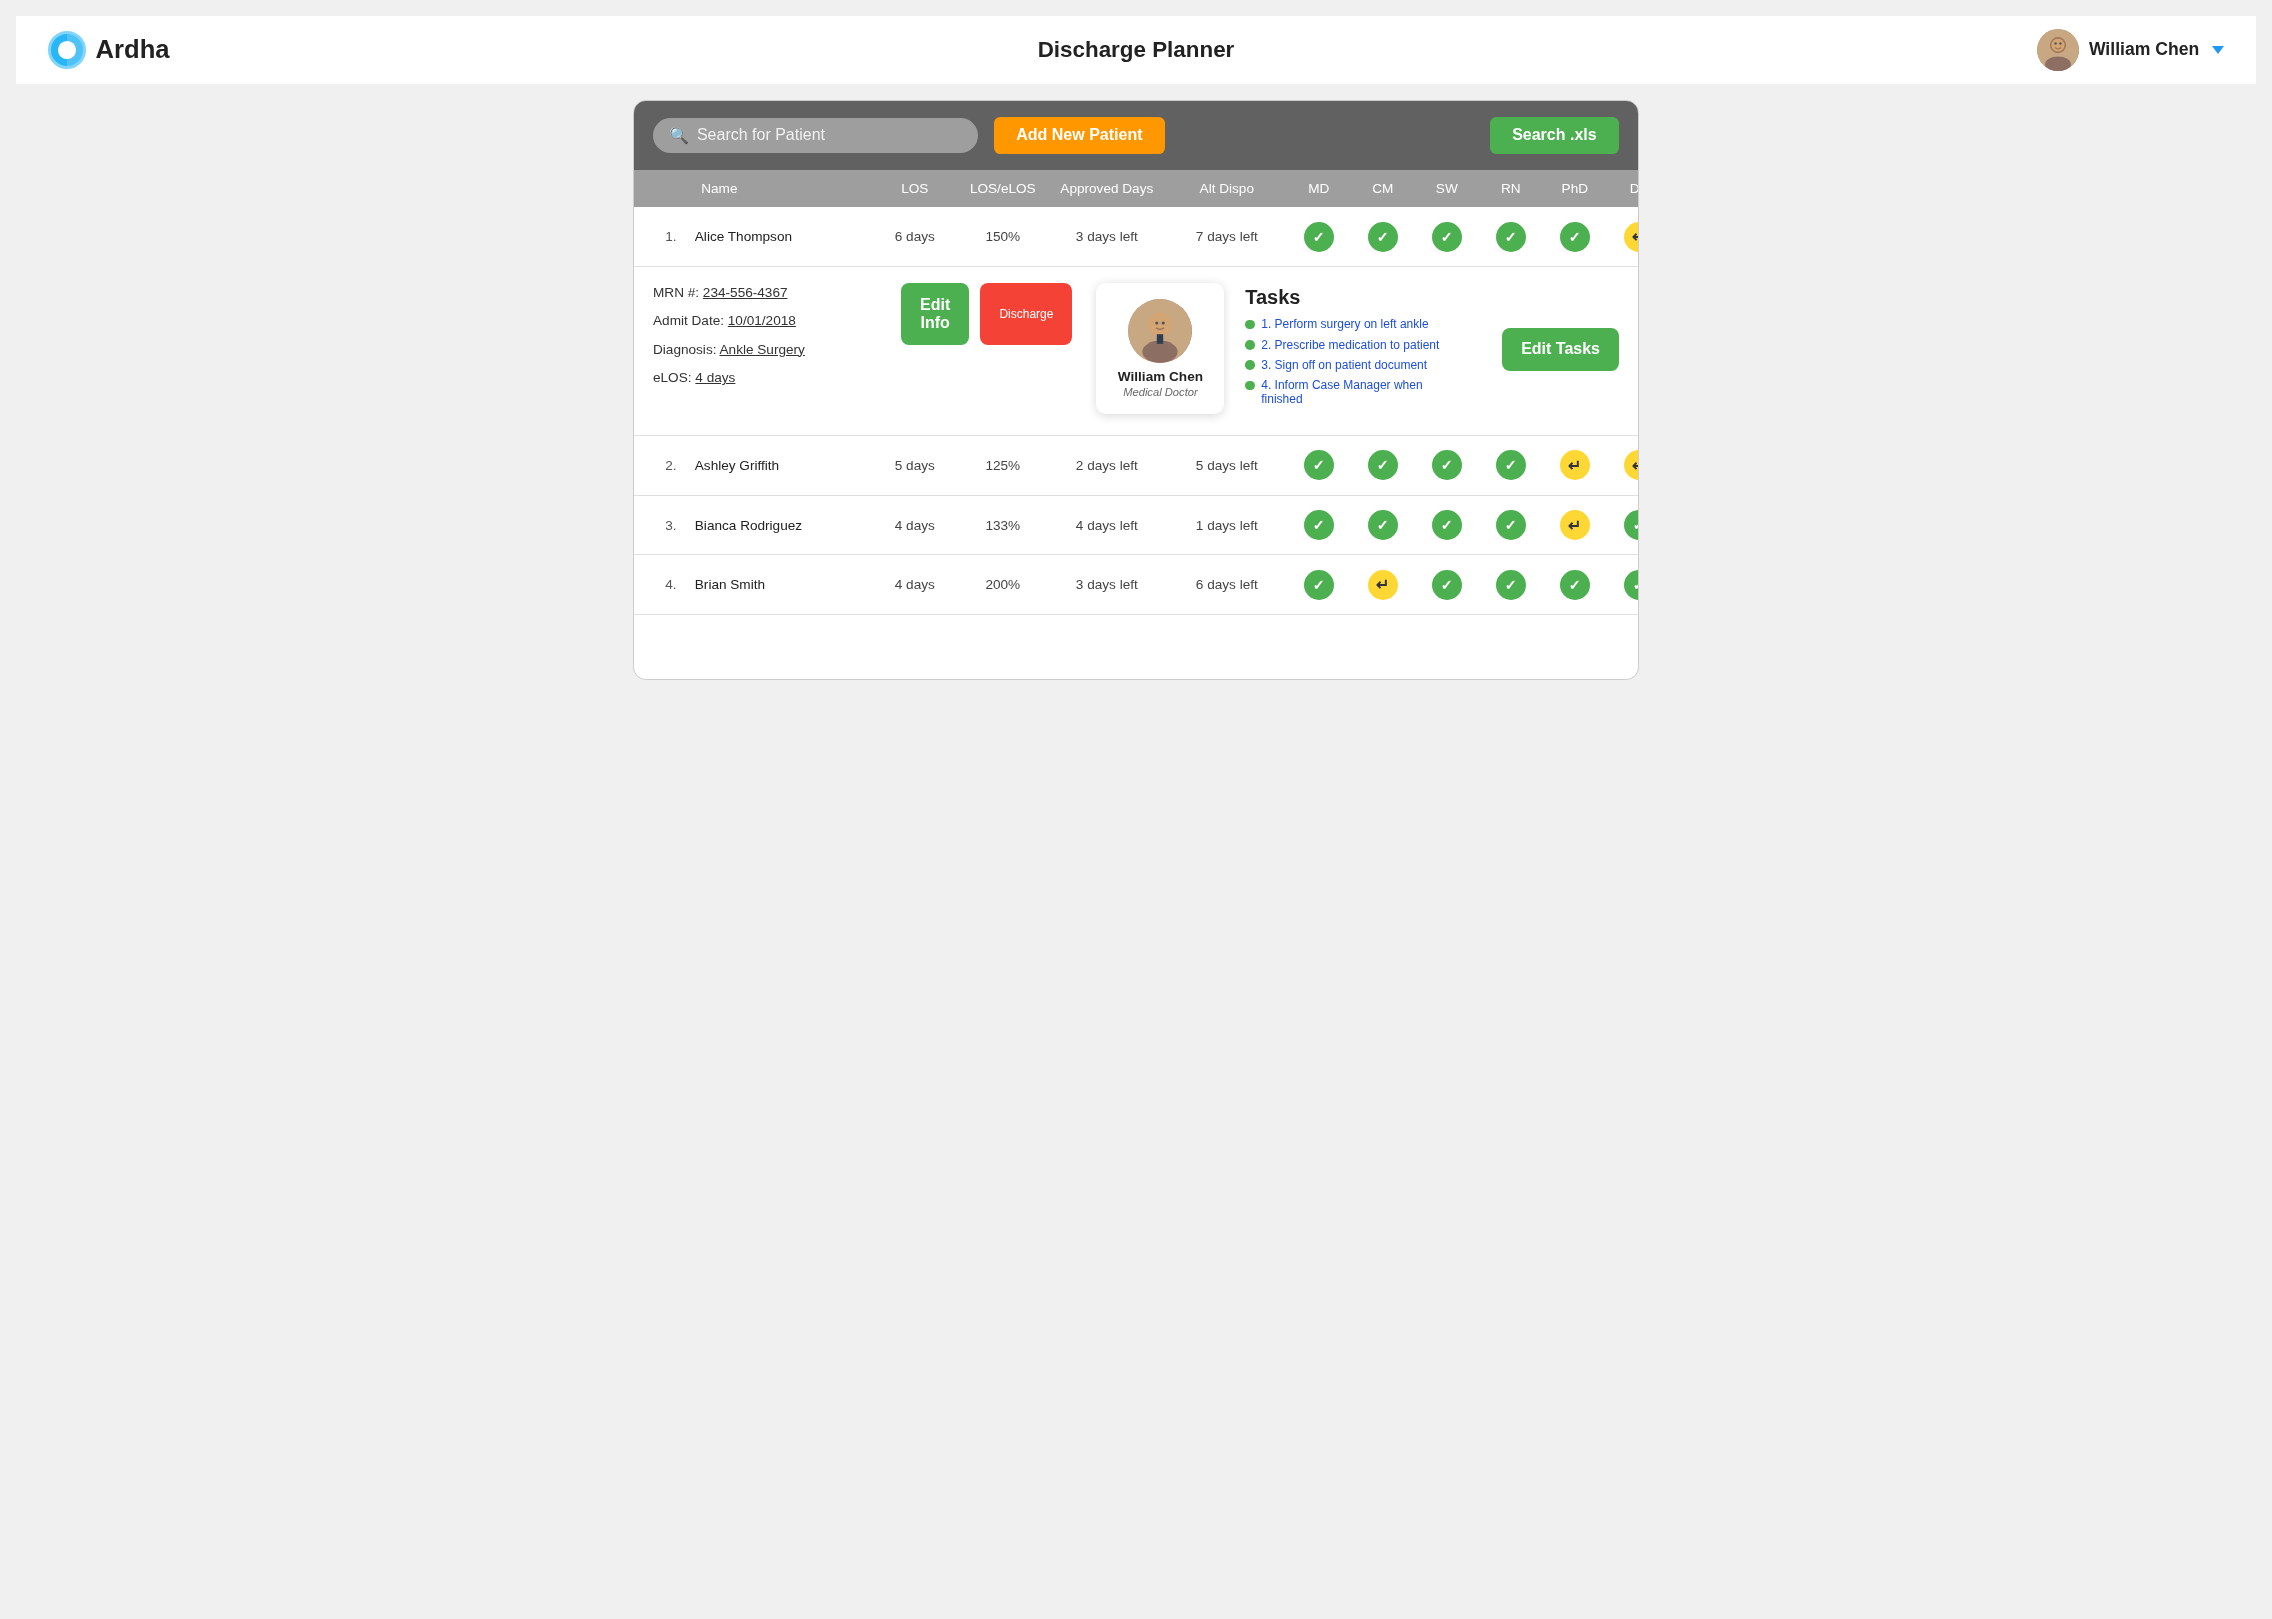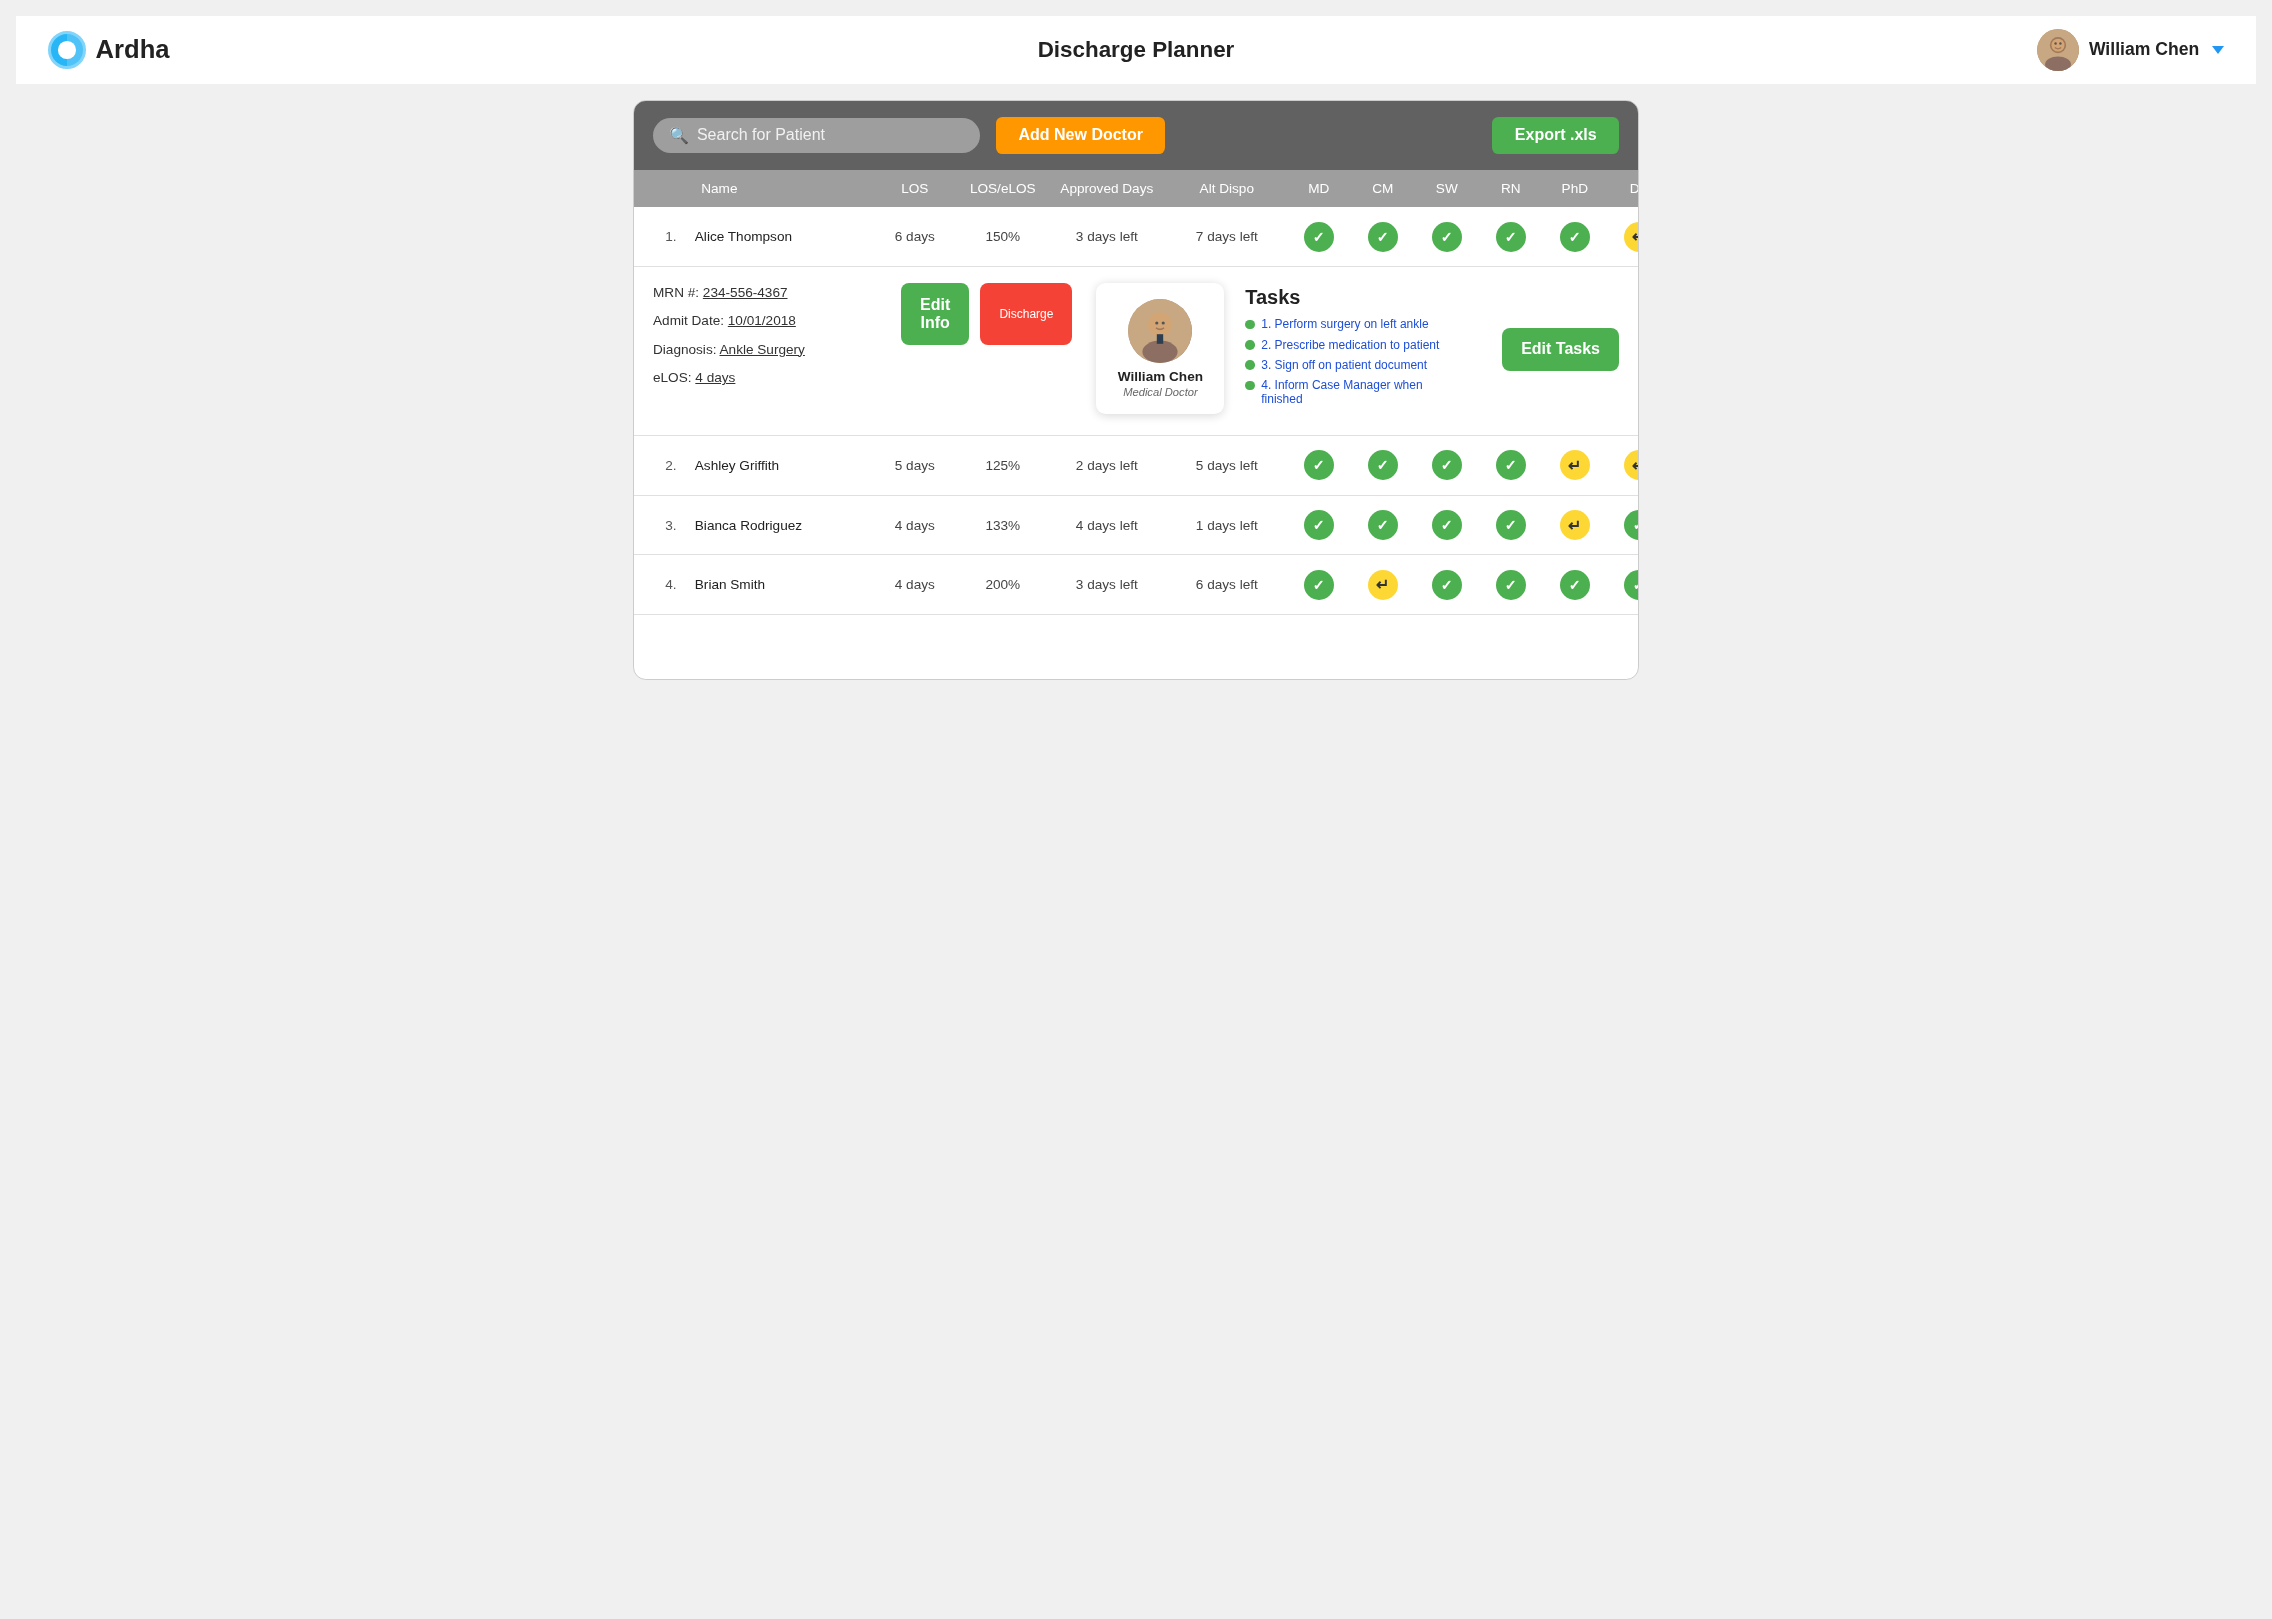--- a/index.html
+++ b/index.html
@@ -354,23 +354,23 @@
   </div>
 </div>
 
 <div class="main-panel">
 
   <div class="toolbar">
     <div class="search-bar">
       <span class="search-icon">🔍</span>
       <input class="search-input" type="text" placeholder="Search for Patient" style="">
     </div>
-    <button class="btn-add">Add New Doctor</button>
+    <button class="btn-add">Add New Patient</button>
     <div class="spacer"></div>
-    <button class="btn-export">Export .xls</button>
+    <button class="btn-export">Search .xls</button>
   </div>
 
   <div class="table-header">
     <div class="th-cell"></div>
     <div class="th-name">Name</div>
     <div class="th-cell">LOS</div>
     <div class="th-cell">LOS/eLOS</div>
     <div class="th-cell">Approved Days</div>
     <div class="th-cell">Alt Dispo</div>
     <div class="th-cell">MD</div>

